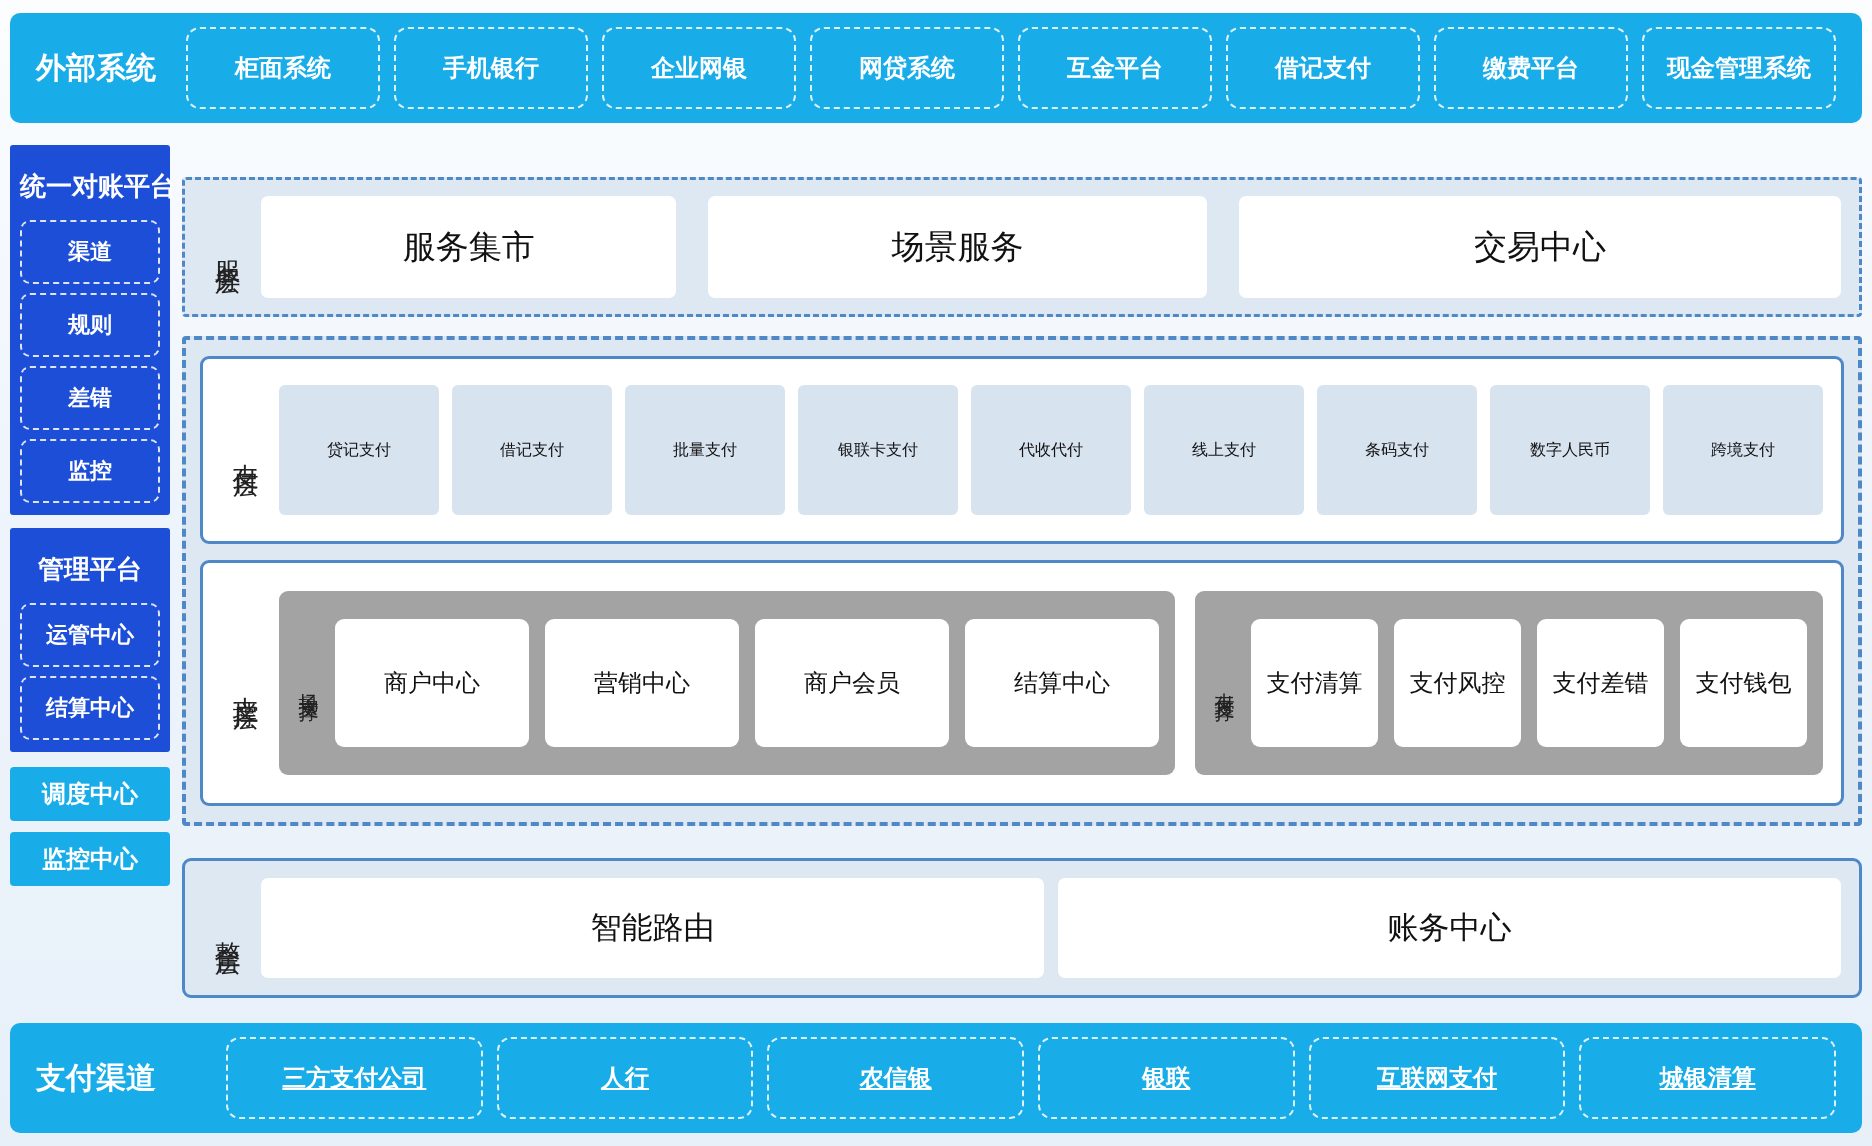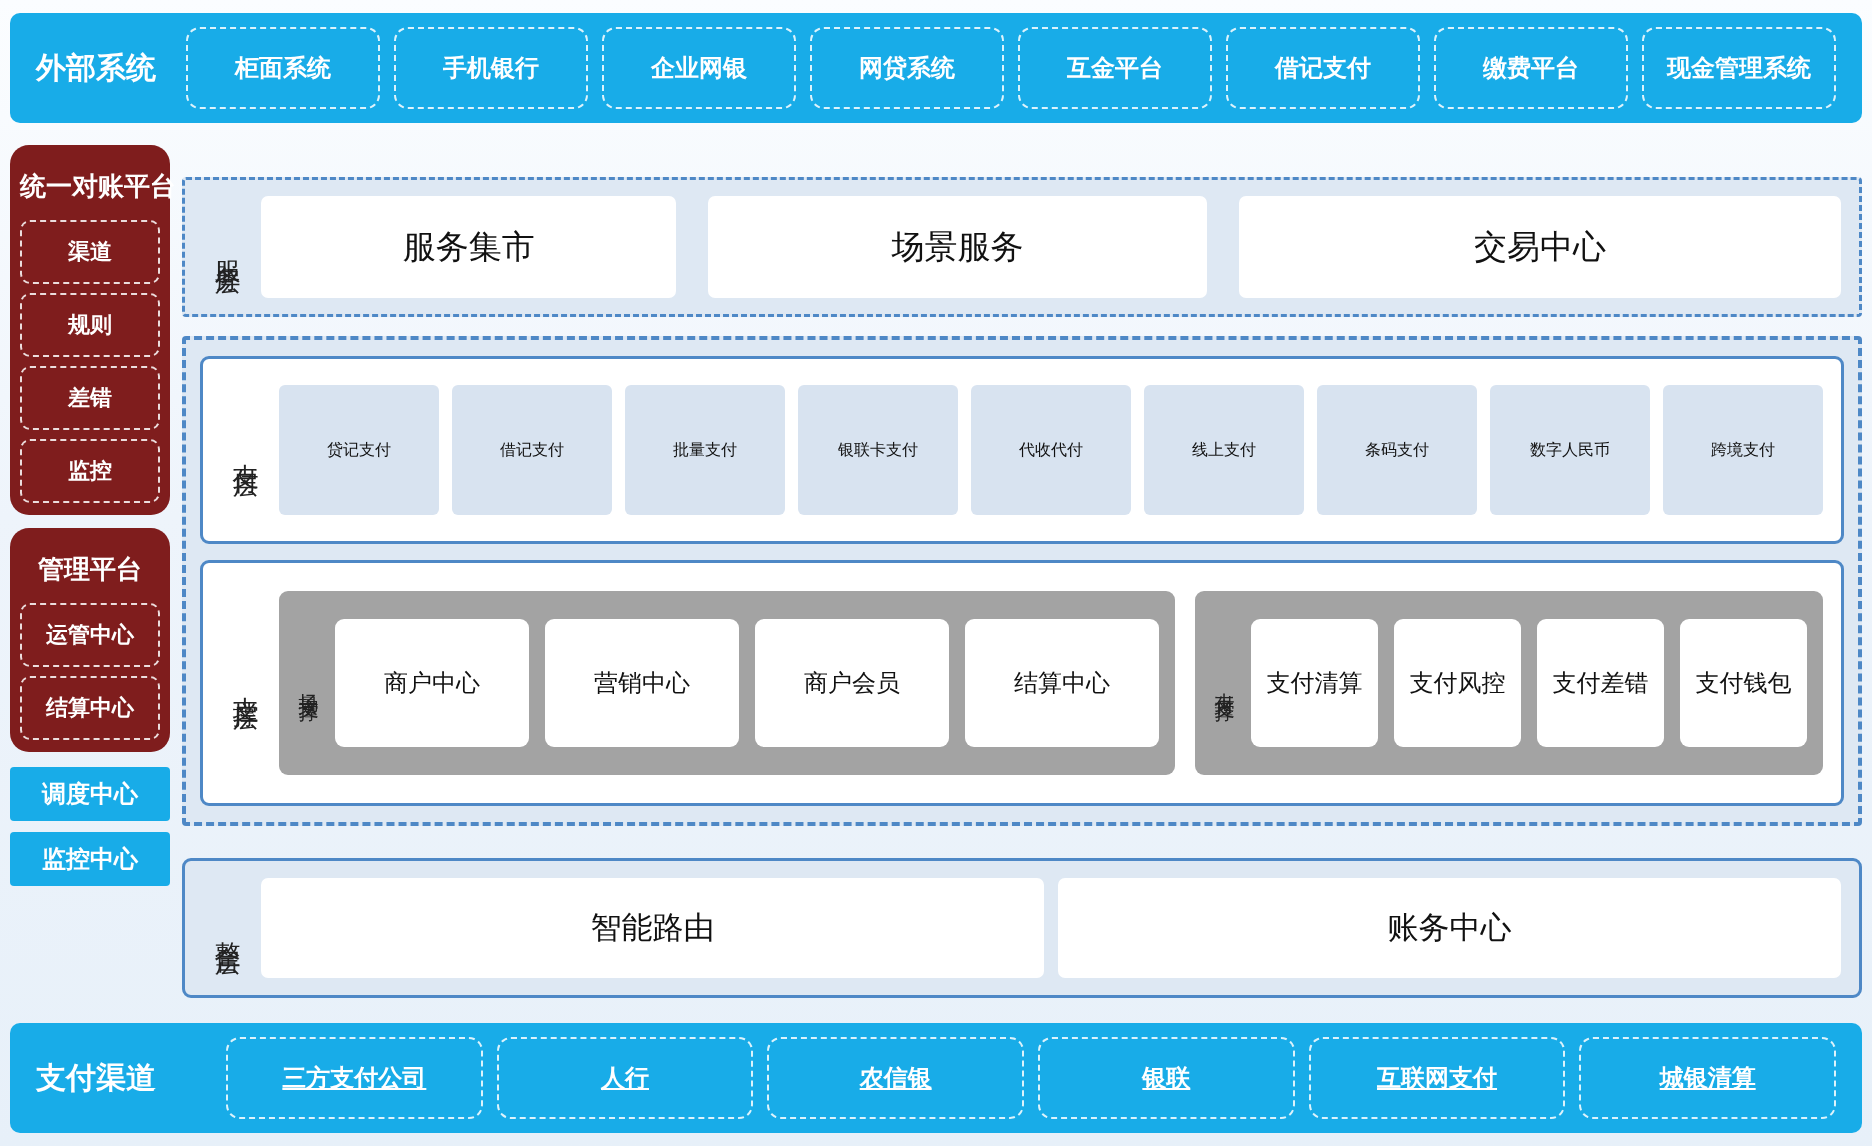--- a/index.html
+++ b/index.html
@@ -19,21 +19,21 @@
   .bar-item{flex:1;height:78px;border:2px dashed rgba(255,255,255,.85);border-radius:14px;
     display:flex;align-items:center;justify-content:center;font-size:24px;font-weight:bold;}
   .bottombar{margin-top:auto;}
   .bottombar .bar-items{margin-left:40px;text-decoration:underline;}
 
   
   .middle{flex:none;display:flex;gap:12px;margin-top:22px;}
 
   
   .sidebar{width:160px;flex:none;display:flex;flex-direction:column;gap:13px;}
-  .side-card{background:#7f1d1d;border-radius:19px;padding:12px 10px;box-sizing:border-box;color:#fff;}
+  .side-card{background:#1d4ed8;border-radius:3px;padding:12px 10px;box-sizing:border-box;color:#fff;}
   .side-card .card-title{font-size:26px;font-weight:bold;text-align:center;padding:12px 0 16px 0;white-space:nowrap;}
   .side-items{display:flex;flex-direction:column;gap:9px;}
   .side-item{height:60px;border:2px dashed rgba(255,255,255,.85);border-radius:10px;
     display:flex;align-items:center;justify-content:center;font-size:22px;font-weight:bold;}
   .side-solo{display:flex;flex-direction:column;gap:11px;margin-top:2px;}
   .solo-item{height:54px;background:#18ACE8;border-radius:4px;color:#fff;
     display:flex;align-items:center;justify-content:center;font-size:24px;font-weight:bold;}
 
   
   .main{flex:1;display:flex;flex-direction:column;padding-top:32px;box-sizing:border-box;}

